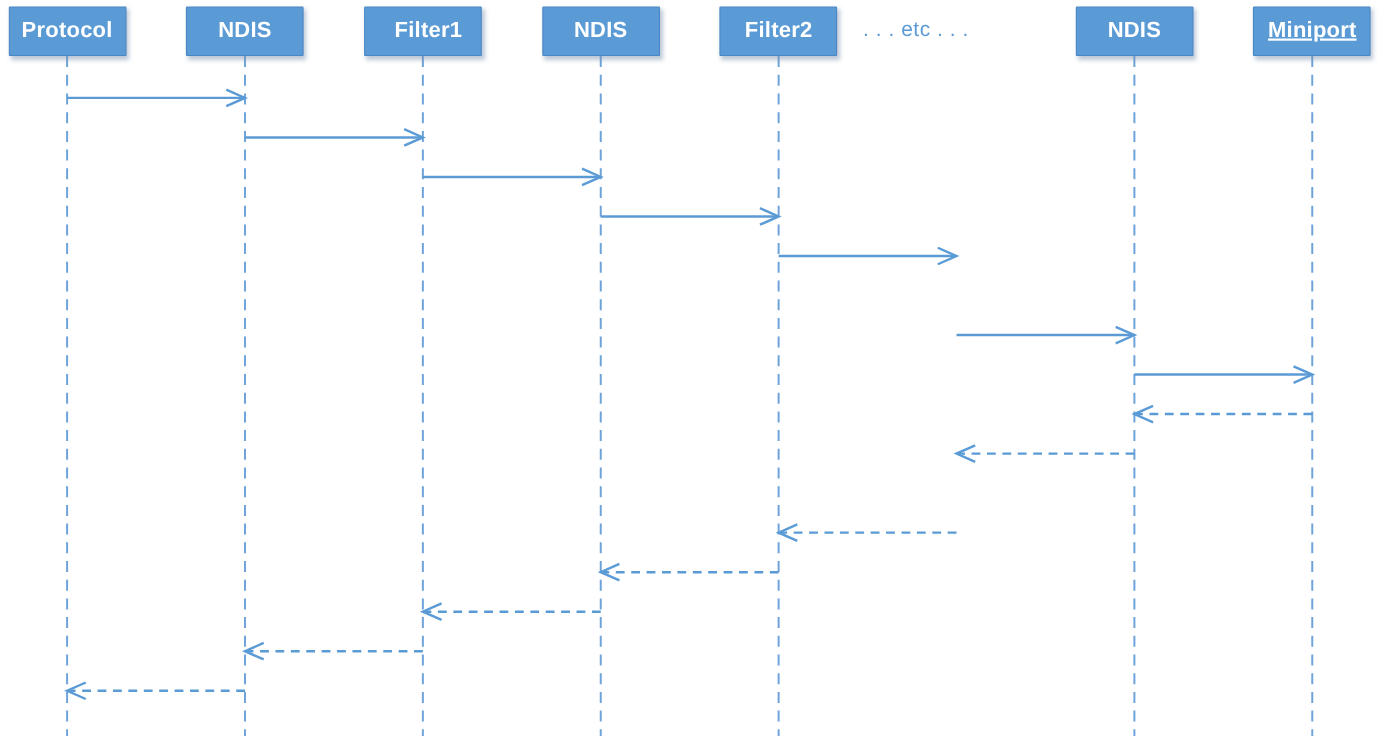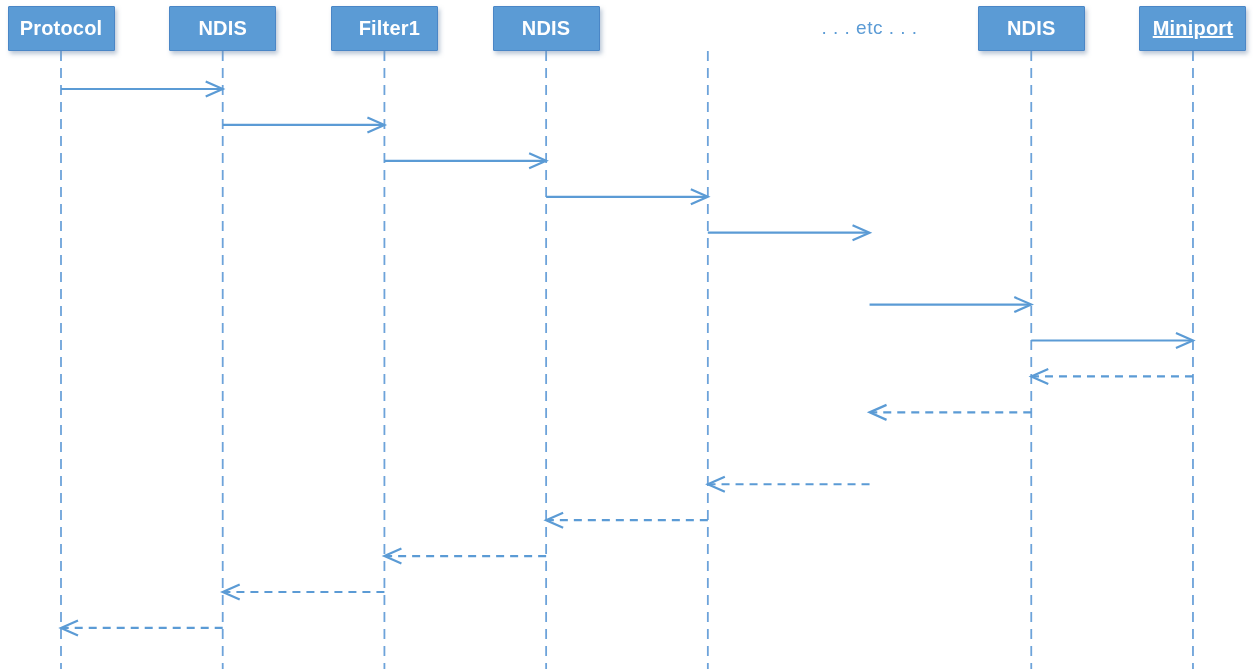--- a/index.html
+++ b/index.html
@@ -9,21 +9,21 @@
   }
   #wires{position:absolute;left:0;top:0;width:1254px;height:669px;display:block;}
   .actor{
     position:absolute;top:6px;width:107px;height:45px;box-sizing:border-box;
     display:flex;align-items:center;justify-content:center;
     background:#5b9bd5;border:1px solid #4a86c6;border-radius:1px;
     color:#fff;font-weight:700;font-size:20px;letter-spacing:.2px;
     box-shadow:2px 3px 4px rgba(122,146,176,.5);
   }
   .ellipsis{
-    position:absolute;top:17px;width:170px;text-align:center;
+    position:absolute;top:17px;width:170px;
     color:#5b9bd5;font-size:19px;font-weight:400;letter-spacing:.5px;
   }
 </style>
 </head>
 <body>
 
 <div class="canvas">
   <svg id="wires" viewBox="0 0 1254 669">
       <line x1="61" y1="51" x2="61" y2="669" stroke="#6da3da" stroke-width="1.8" stroke-dasharray="10 7"></line>
       <line x1="222.71" y1="51" x2="222.71" y2="669" stroke="#6da3da" stroke-width="1.8" stroke-dasharray="10 7"></line>
@@ -59,16 +59,17 @@
       <line x1="384.42" y1="592.02" x2="224.71" y2="592.02" stroke="#5b9bd5" stroke-width="2.2" stroke-dasharray="8 6"></line>
       <polyline points="239.71,584.52 222.71,592.02 239.71,599.52" fill="none" stroke="#5b9bd5" stroke-width="2.2" stroke-linejoin="miter"></polyline>
       <line x1="222.71" y1="627.95" x2="63" y2="627.95" stroke="#5b9bd5" stroke-width="2.2" stroke-dasharray="8 6"></line>
       <polyline points="78,620.45 61,627.95 78,635.45" fill="none" stroke="#5b9bd5" stroke-width="2.2" stroke-linejoin="miter"></polyline>
     </svg>
 
   <div class="actor" style="left: 7.5px; background: rgb(91, 155, 213); border-color: rgb(74, 134, 198); color: rgb(255, 255, 255);">Protocol</div>
   <div class="actor" style="left: 169.21px; background: rgb(91, 155, 213); border-color: rgb(74, 134, 198); color: rgb(255, 255, 255);">NDIS</div>
   <div class="actor" style="left: 330.92px; background: rgb(91, 155, 213); border-color: rgb(74, 134, 198); color: rgb(255, 255, 255); padding-left: 10px;">Filter1</div>
   <div class="actor" style="left: 492.63px; background: rgb(91, 155, 213); border-color: rgb(74, 134, 198); color: rgb(255, 255, 255);">NDIS</div>
+  <div class="actor" style="left: 654.34px; background: rgb(91, 155, 213); border-color: rgb(74, 134, 198); color: rgb(255, 255, 255);">Filter2</div>
   <div class="ellipsis" style="left: 784.55px; color: rgb(91, 155, 213);">. . . etc . . .</div>
   <div class="actor" style="left: 977.76px; background: rgb(91, 155, 213); border-color: rgb(74, 134, 198); color: rgb(255, 255, 255);">NDIS</div>
   <div class="actor" style="left: 1139.47px; background: rgb(91, 155, 213); border-color: rgb(74, 134, 198); color: rgb(255, 255, 255); text-decoration: underline;">Miniport</div>
 </div>
 
 </body></html>

